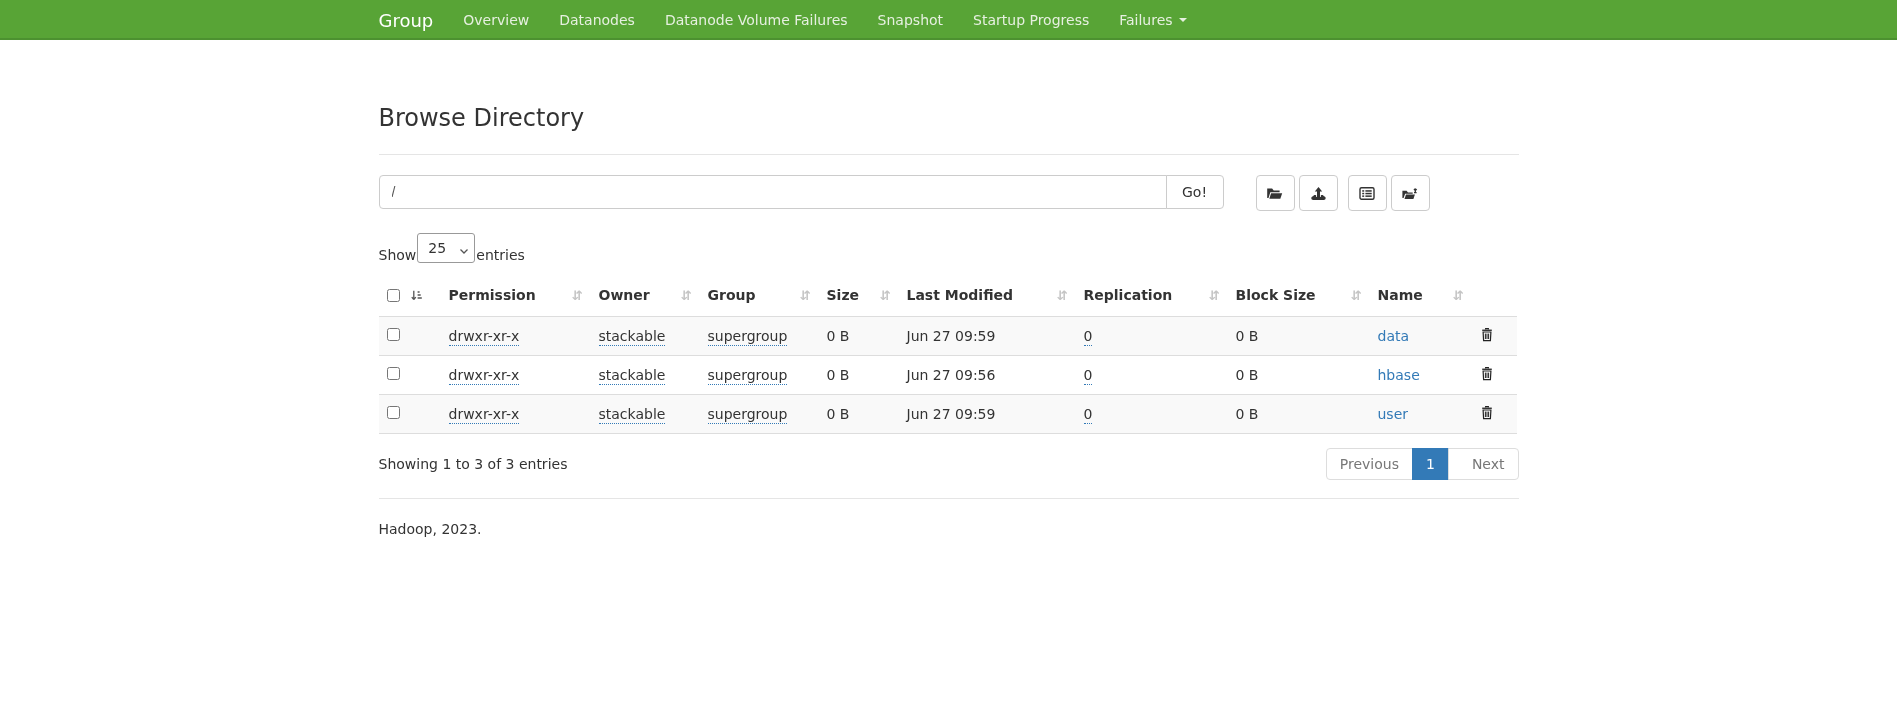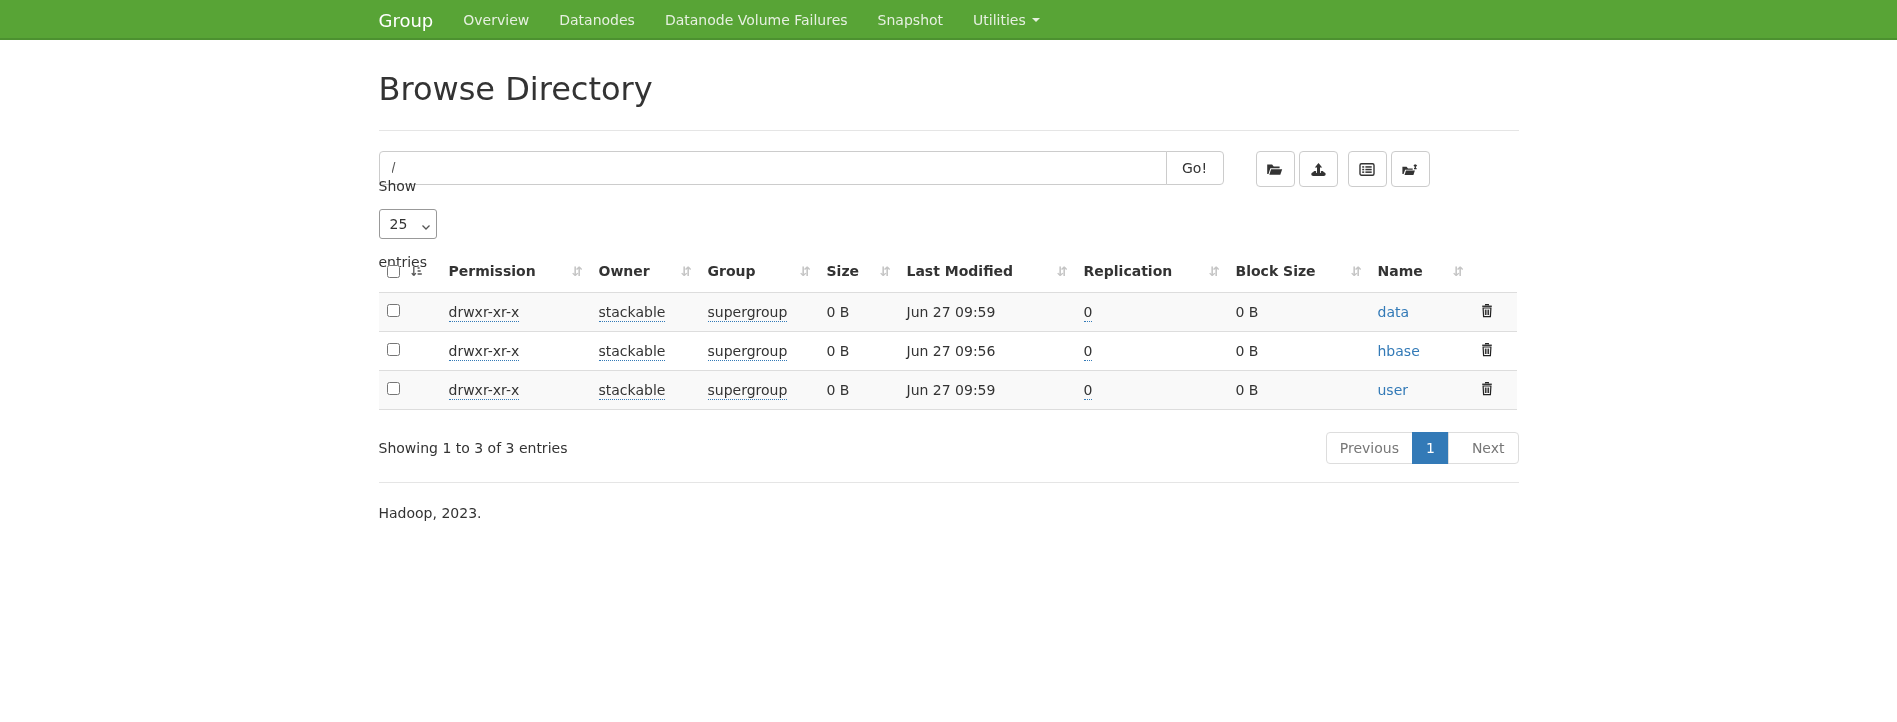--- a/index.html
+++ b/index.html
@@ -24,21 +24,21 @@
     display: flex; align-items: center; padding: 0 15px;
     color: #E6F0E0; font-size: 14px; cursor: pointer; white-space: nowrap;
   }
   .caret {
     display: inline-block; margin-left: 6px; width: 0; height: 0;
     border-left: 4px solid transparent; border-right: 4px solid transparent;
     border-top: 4px solid #E6F0E0;
   }
   
   .container { width: 1140px; margin: 0 auto; }
-  h1.page-title { font-size: 32px; font-weight: normal; margin: 30px 0 0 0; color: #333; }
+  h1.page-title { font-size: 24px; font-weight: normal; margin: 64px 0 0 0; color: #333; }
   hr.rule { border: 0; border-top: 1px solid #e5e5e5; margin: 22px 0 20px 0; }
   
   .path-row { display: flex; align-items: flex-start; }
   .input-group { display: flex; width: 845px; }
   .path-input {
     flex: 1; height: 34px; border: 1px solid #ccc; border-radius: 4px 0 0 4px;
     padding: 6px 12px; font-size: 14px; color: #555; outline: none;
   }
   .go-btn {
     width: 58px; height: 34px; margin-left: -1px;
@@ -51,21 +51,21 @@
     width: 39px; height: 36px; background: #fff; border: 1px solid #ccc;
     border-radius: 4px; display: flex; align-items: center; justify-content: center;
     cursor: pointer; margin-left: 4px; padding: 0;
   }
   .icon-btn:first-child { margin-left: 0; }
   .icon-btn.group-gap { margin-left: 10px; }
   
   .controls-row {
     margin-top: 22px; display: flex; justify-content: space-between; align-items: center; height: 30px;
   }
-  .length-control { display: flex; align-items: flex-start; gap: 15px; flex-direction: column; }
+  .length-control { display: flex; align-items: flex-end; gap: 1px; }
   .select-wrap { position: relative; display: inline-block; }
   .length-select {
     width: 58px; height: 30px; border: 1px solid #999; border-radius: 3px;
     background: #fff; color: #333; font-size: 14px; padding: 2px 20px 2px 10px;
     appearance: none; -webkit-appearance: none; font-family: inherit; cursor: pointer;
   }
   .select-chevron { position: absolute; right: 6px; top: 9px; pointer-events: none; }
   .search-control { display: flex; align-items: center; gap: 9px; }
   .search-input {
     width: 190px; height: 30px; border: 1px solid #ccc; border-radius: 3px;
@@ -82,21 +82,21 @@
   }
   .dir-table td { padding: 10px 8px; border-bottom: 1px solid #ddd; white-space: nowrap; }
   .dir-table tbody tr:nth-child(odd) { background: #f9f9f9; }
   .sort-both { float: right; color: #c5c5c5; font-size: 13px; line-height: 17px; }
   .th-check { display: flex; align-items: center; gap: 10px; }
   .tt { border-bottom: 1px dotted #337ab7; padding-bottom: 1px; cursor: pointer; }
   .name-link { color: #337ab7; text-decoration: none; cursor: pointer; }
   .trash-btn { background: none; border: 0; padding: 0; cursor: pointer; display: inline-flex; }
   input[type="checkbox"] { width: 13px; height: 13px; margin: 0; cursor: pointer; }
   
-  .info-row { display: flex; justify-content: space-between; align-items: center; margin-top: 22px; }
+  .info-row { display: flex; justify-content: space-between; align-items: center; margin-top: 14px; }
   .pagination { display: flex; list-style: none; margin: 0; padding: 0; }
   .page-item {
     padding: 7px 13px; border: 1px solid #ddd; background: #fff; color: #777;
     margin-left: -1px; cursor: pointer; font-size: 14px;
   }
   .page-item.first { border-radius: 4px 0 0 4px; margin-left: 0; text-align: center; }
   .page-item.last { border-radius: 0 4px 4px 0; padding-left: 23px; }
   .page-item.active { background: #337ab7; border-color: #337ab7; color: #fff; }
   
   hr.footer-rule { border: 0; border-top: 1px solid #e5e5e5; margin: 18px 0 0 0; }
@@ -115,21 +115,24 @@
       <li class="nav-item">
           <span>Datanodes</span>
         </li>
       <li class="nav-item">
           <span>Datanode Volume Failures</span>
         </li>
       <li class="nav-item">
           <span>Snapshot</span>
         </li>
       <li class="nav-item">
-        <span>Utilities</span>
+          <span>Startup Progress</span>
+        </li>
+      <li class="nav-item">
+        <span>Failures</span>
         <span class="caret"></span>
       </li>
     </ul>
   </div>
 </nav>
 
 <div class="container">
   <h1 class="page-title">Browse Directory</h1>
   <hr class="rule">
 

